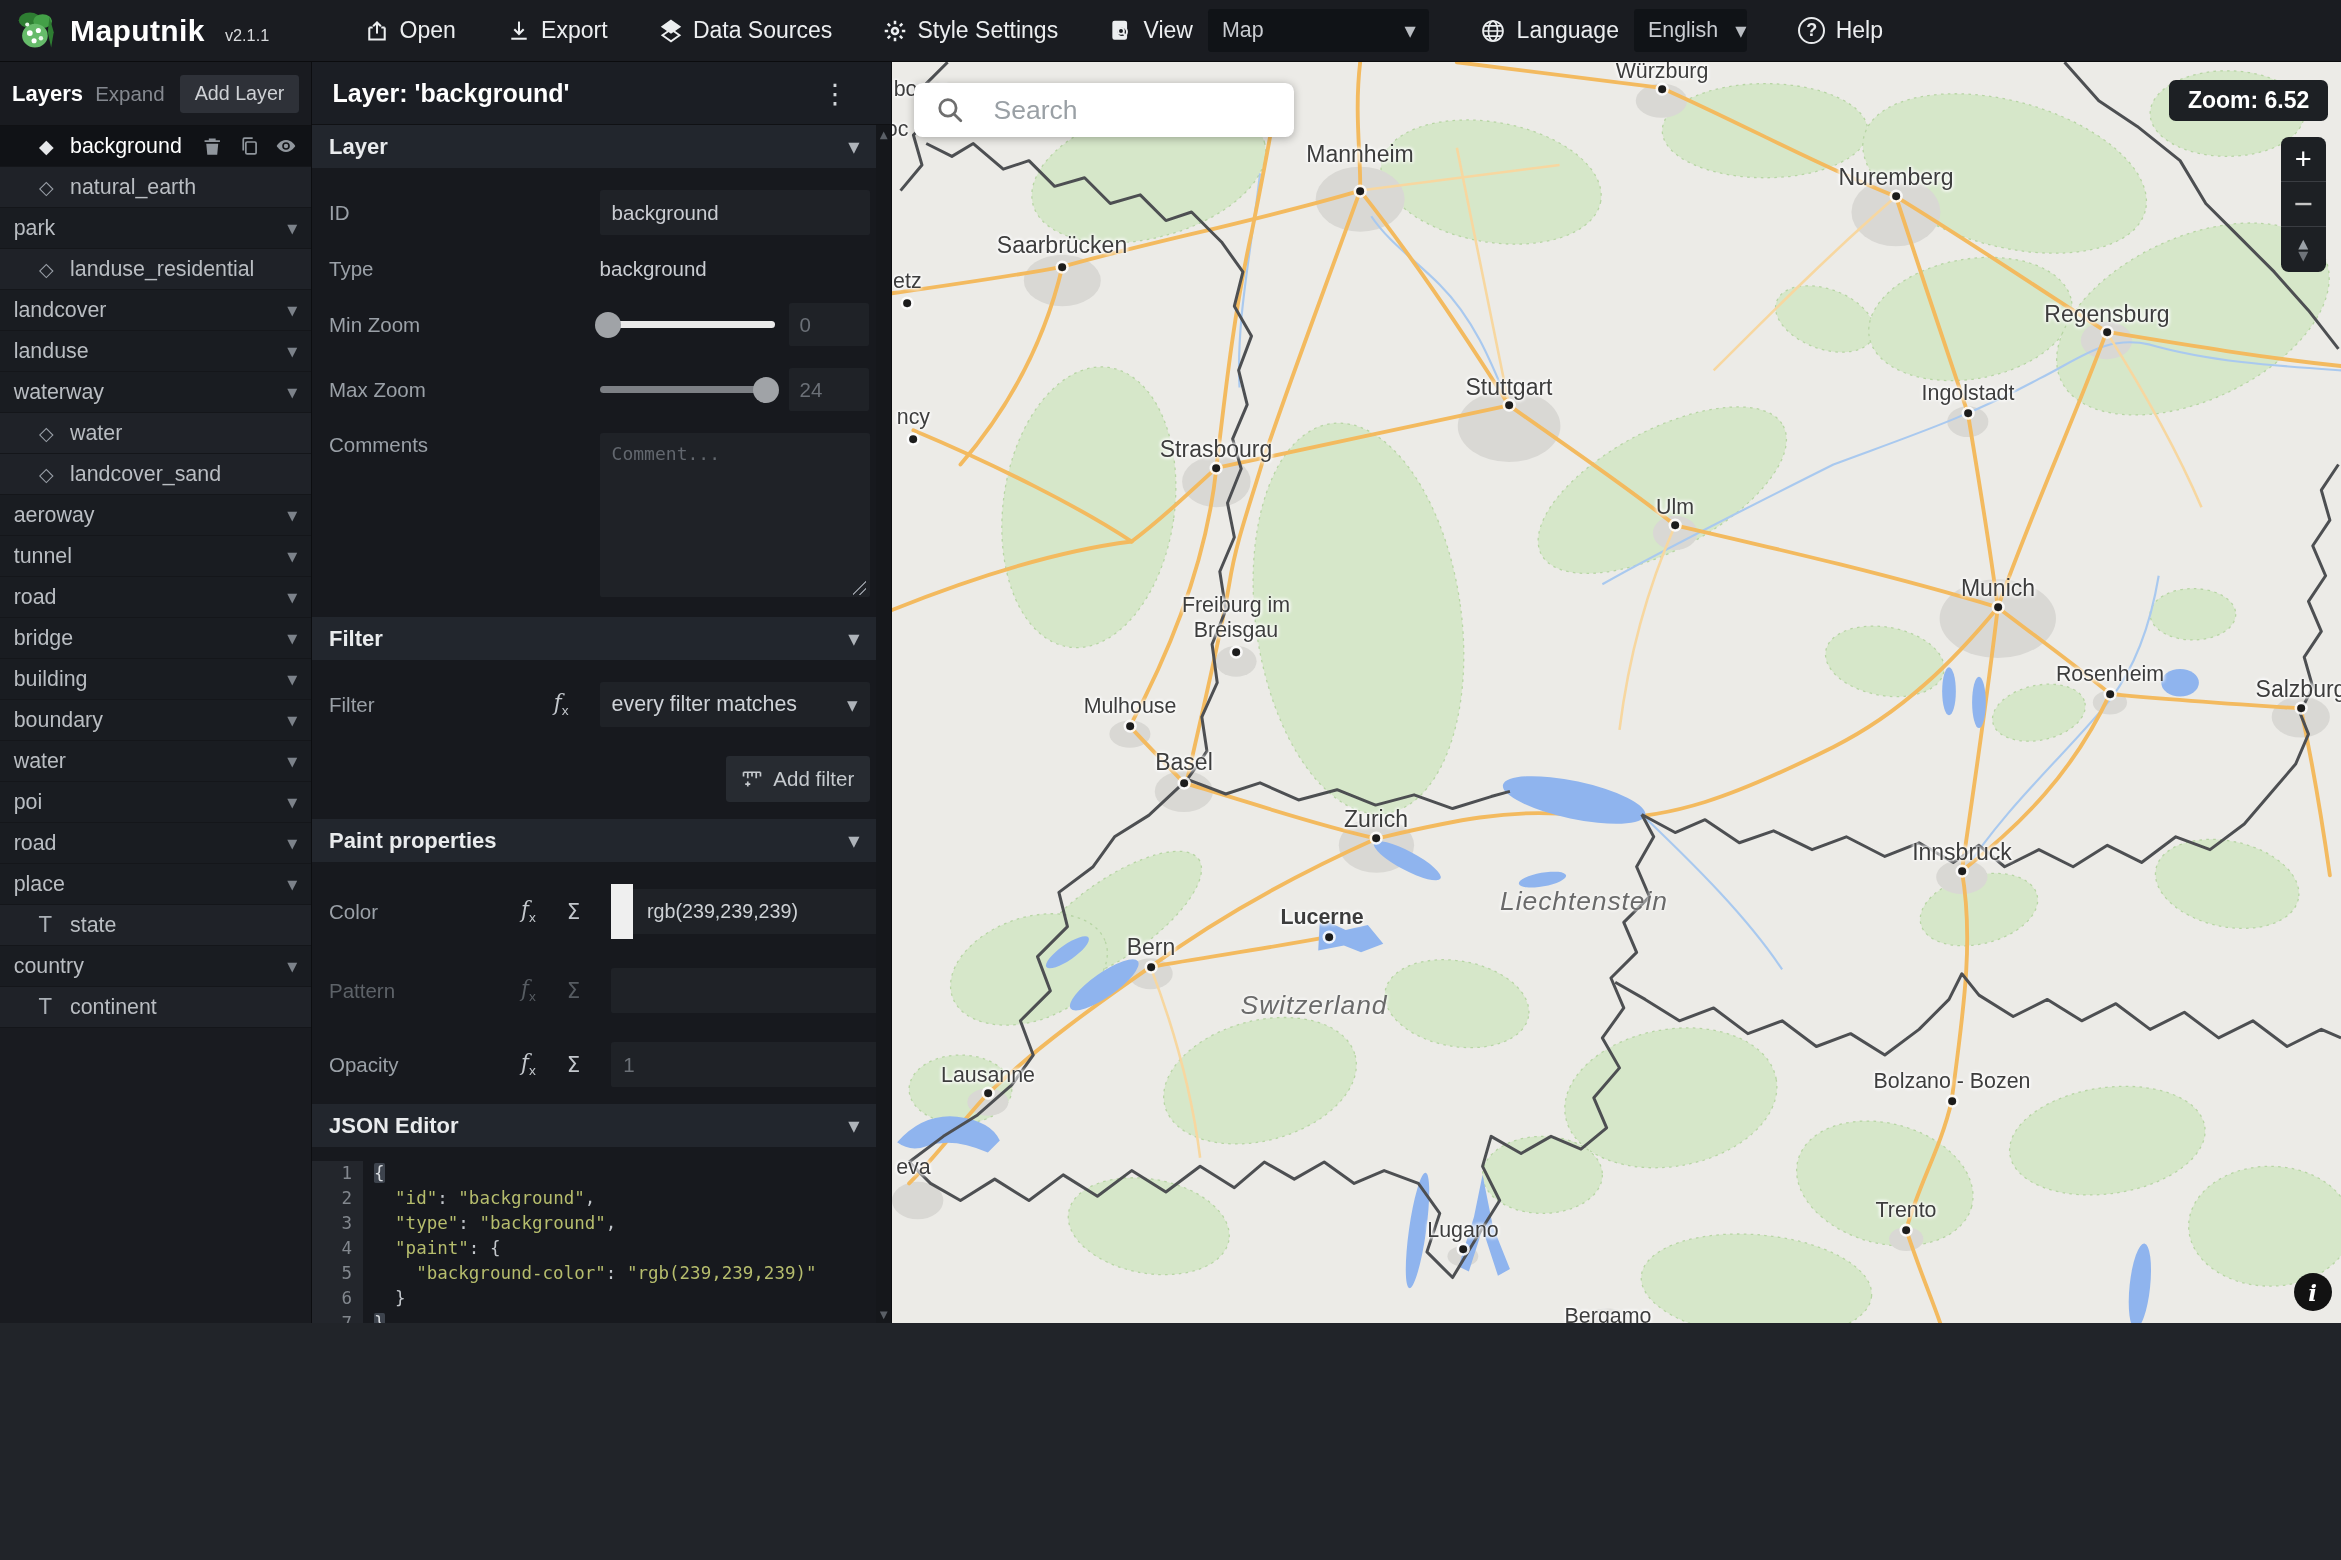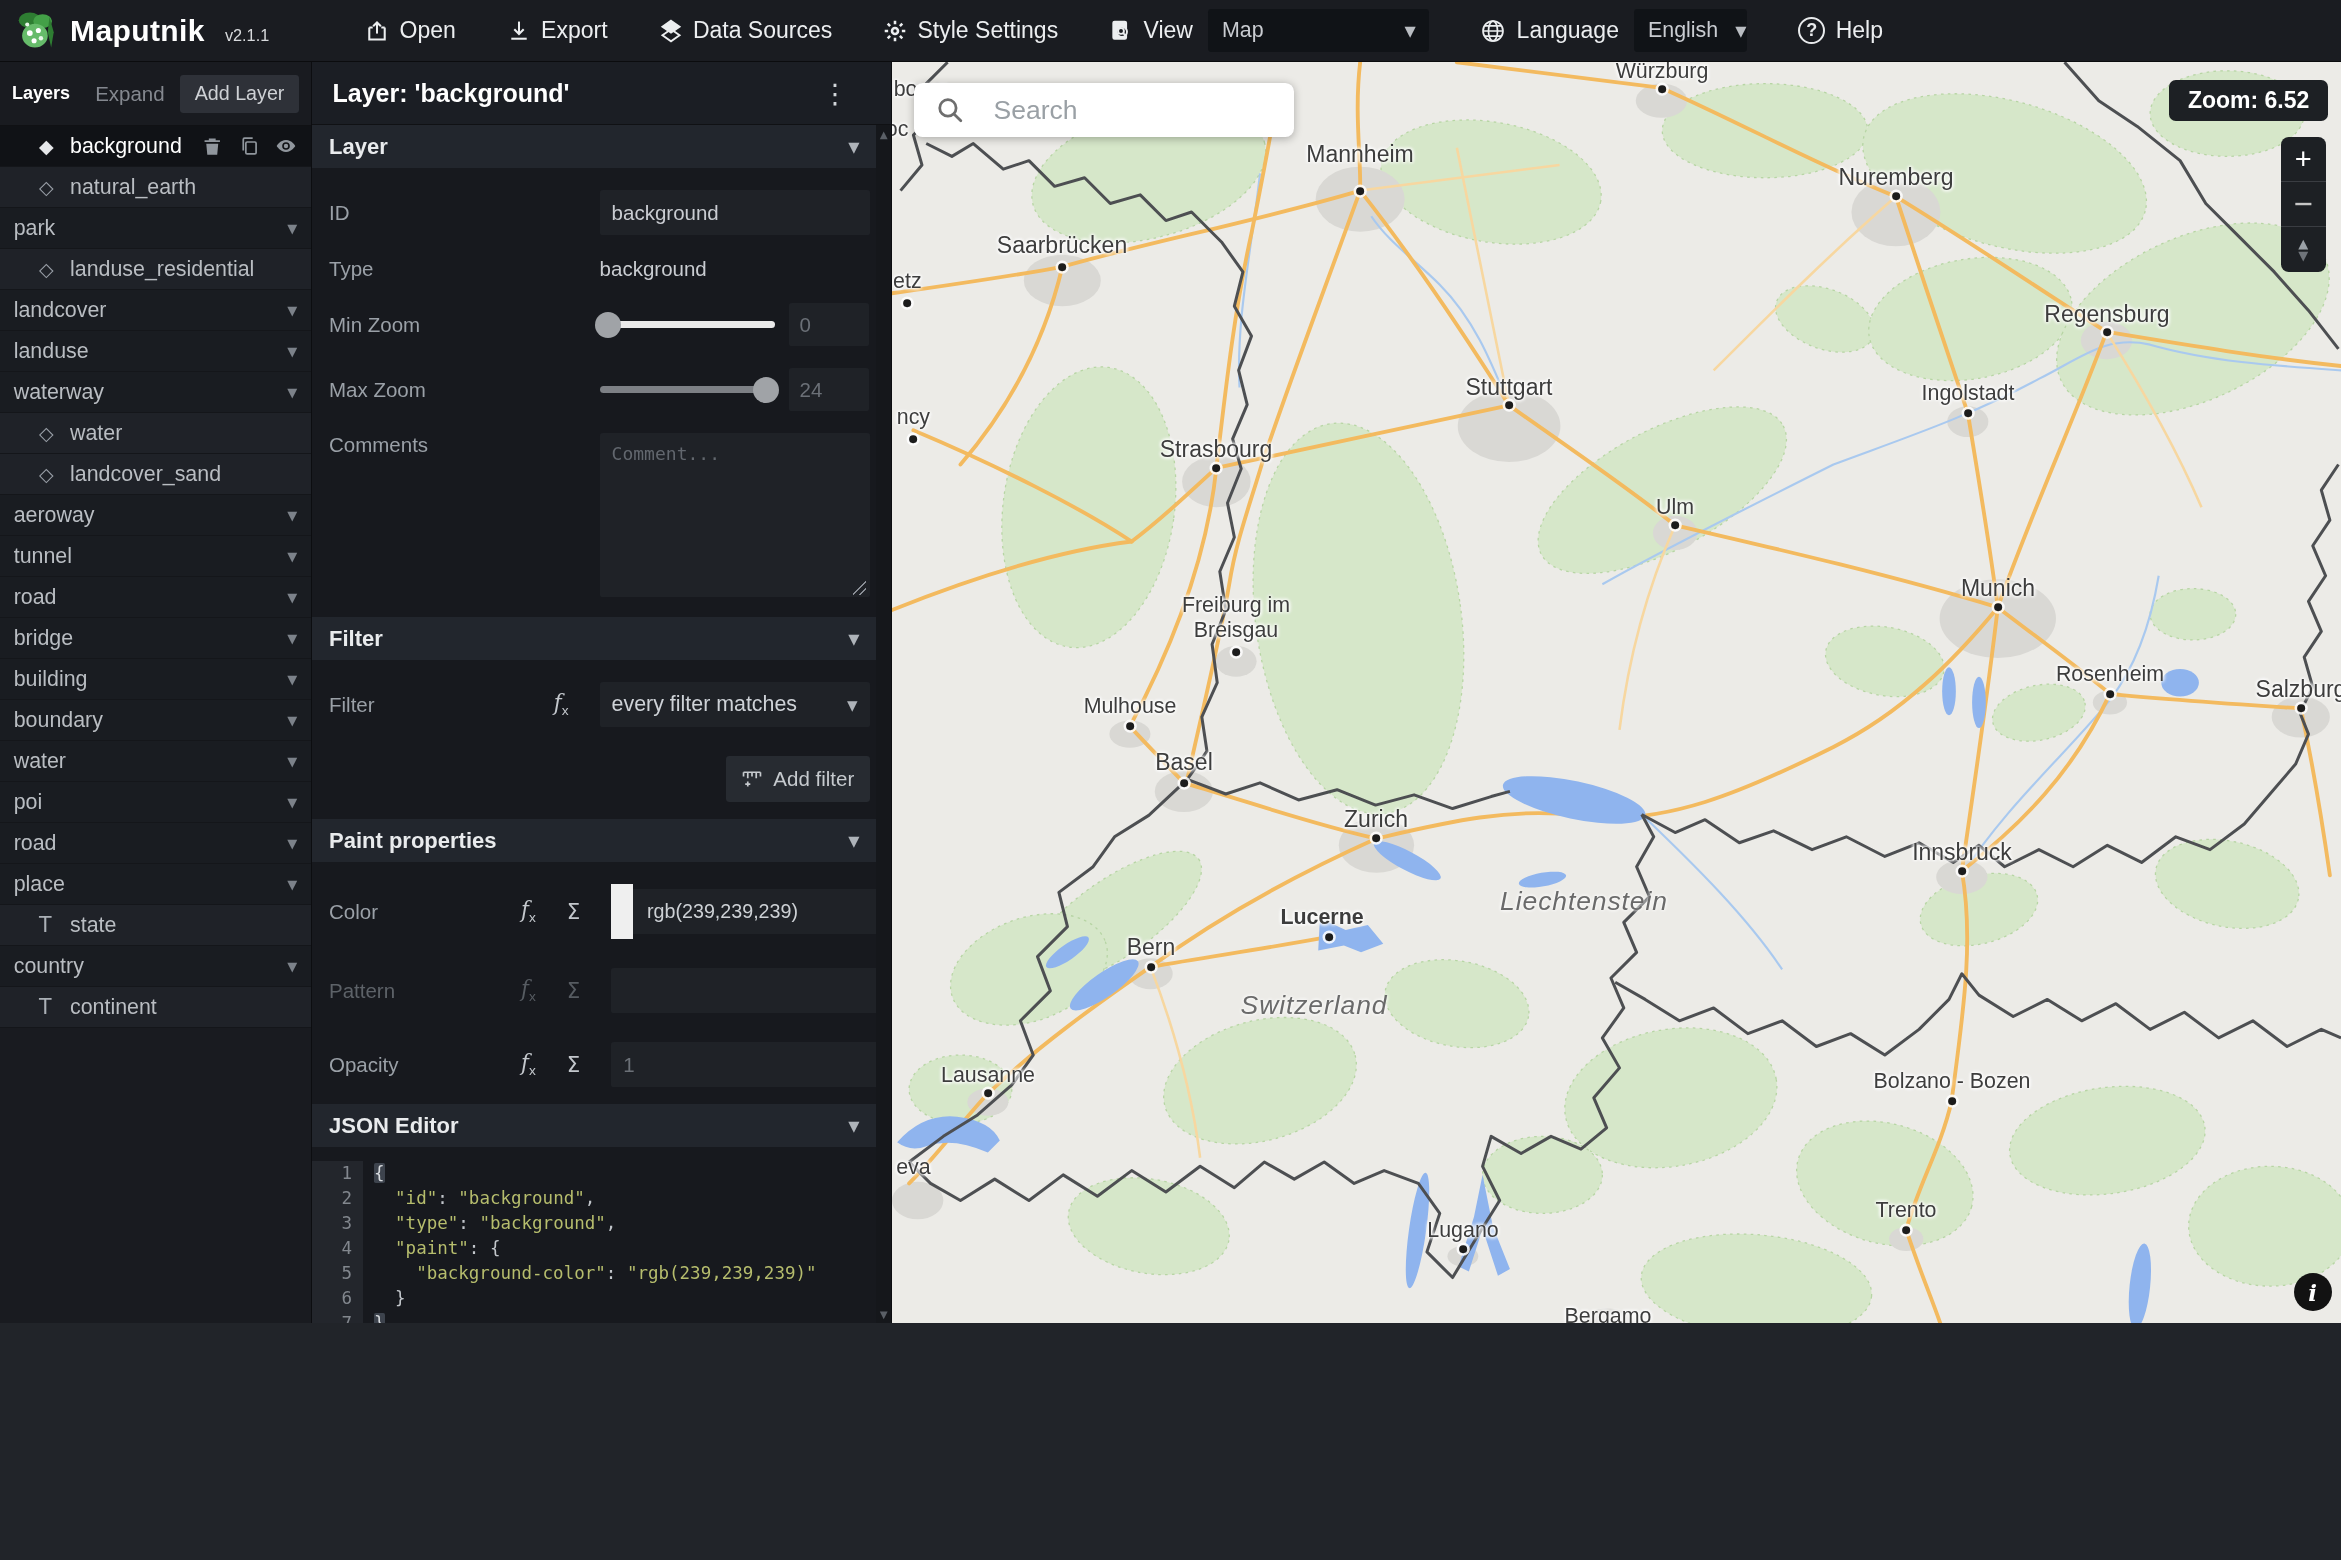--- a/index.html
+++ b/index.html
@@ -24,21 +24,21 @@
   .sel-map { width:221px; } .sel-lang { width:113px; }
   .qmark { width:27px; height:27px; border:2.6px solid #e8eaec; border-radius:50%; color:#e8eaec;
     font-size:18px; font-weight:bold; display:flex; align-items:center; justify-content:center; }
 
   .main { flex:1; display:flex; min-height:0; }
 
   
   .layers-panel { width:312px; flex:0 0 auto; background:#191b20; border-right:1.7px solid #0c0d10;
     display:flex; flex-direction:column; }
   .lp-head { height:63px; display:flex; align-items:center; padding:0 12px; flex:0 0 auto; }
-  .lp-title { color:#fff; font-size:18px; font-weight:bold; }
+  .lp-title { color:#fff; font-size:22px; font-weight:bold; }
   .lp-expand { margin-left:auto; color:#84888f; font-size:20.5px; cursor:pointer; }
   .lp-add { margin-left:15.4px; height:38px; padding:0 14.6px; background:#2e3138; border-radius:3.4px;
     color:#ced1d5; font-size:19.7px; display:flex; align-items:center; cursor:pointer; }
   .layer-list { border-top:1.7px solid #101114; flex:1; }
   .layer-row { height:41px; display:flex; align-items:center; padding:0 13.7px;
     font-size:21.4px; color:#b9bdc2; border-bottom:0.9px solid #14161a; cursor:pointer; }
   .layer-row.group { background:#191c21; }
   .layer-row.layer, .layer-row.text { background:#1f2228; padding-left:39px; }
   .layer-row.selected { background:#101216; color:#ffffff; }
   .lr-icon { width:31px; font-size:19px; color:#9aa0a8; font-family:"DejaVu Sans", sans-serif; }

